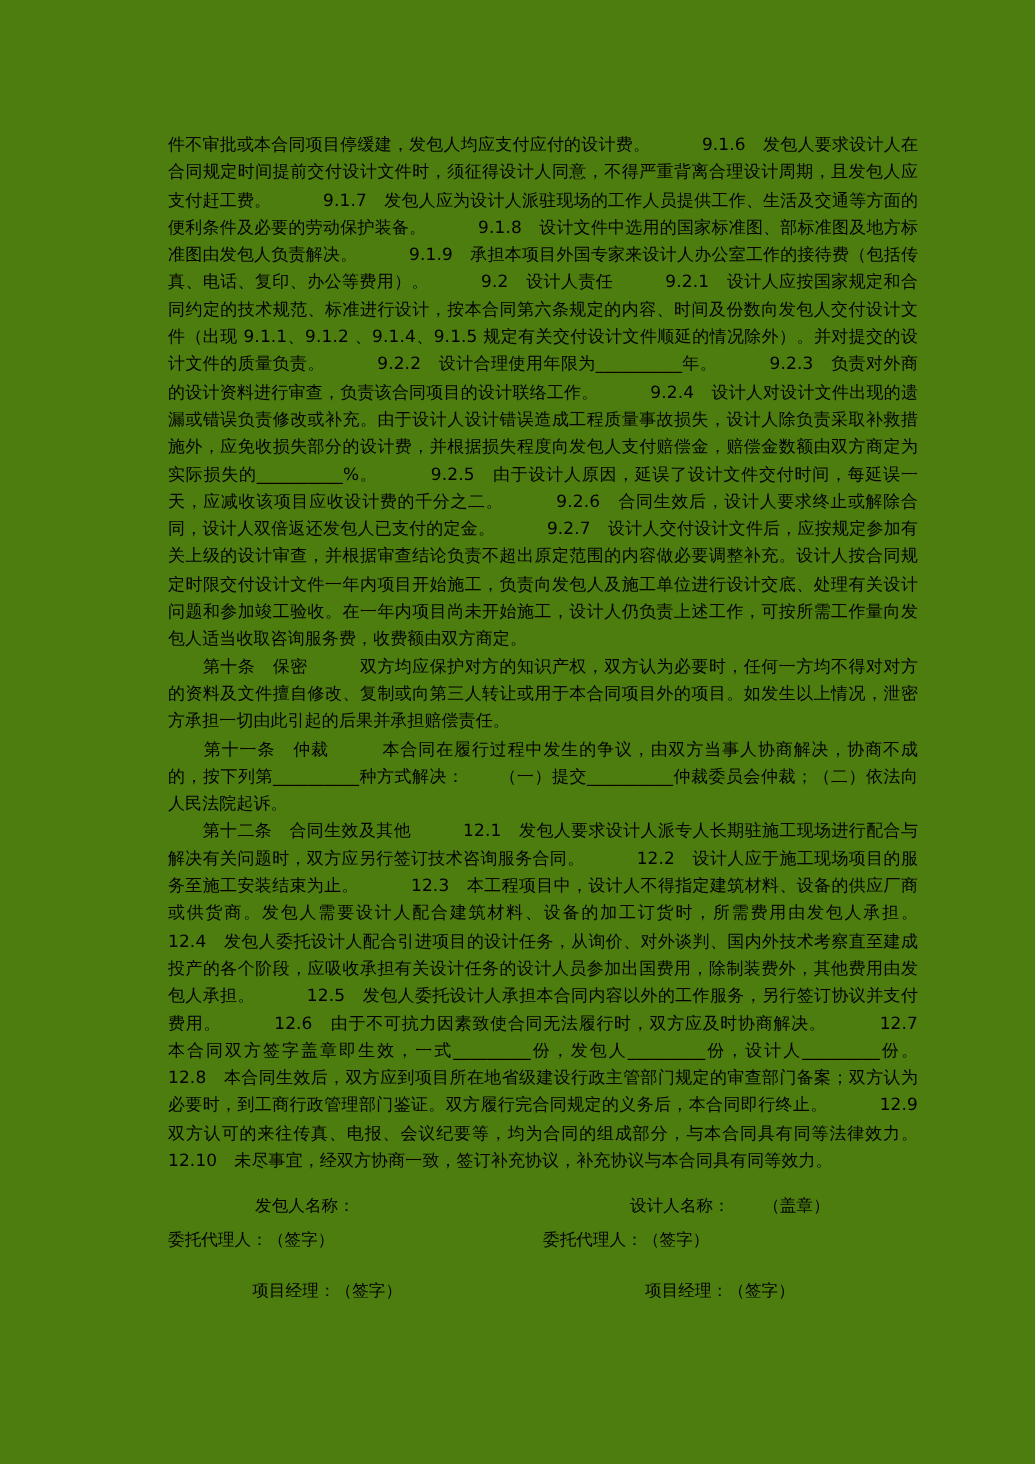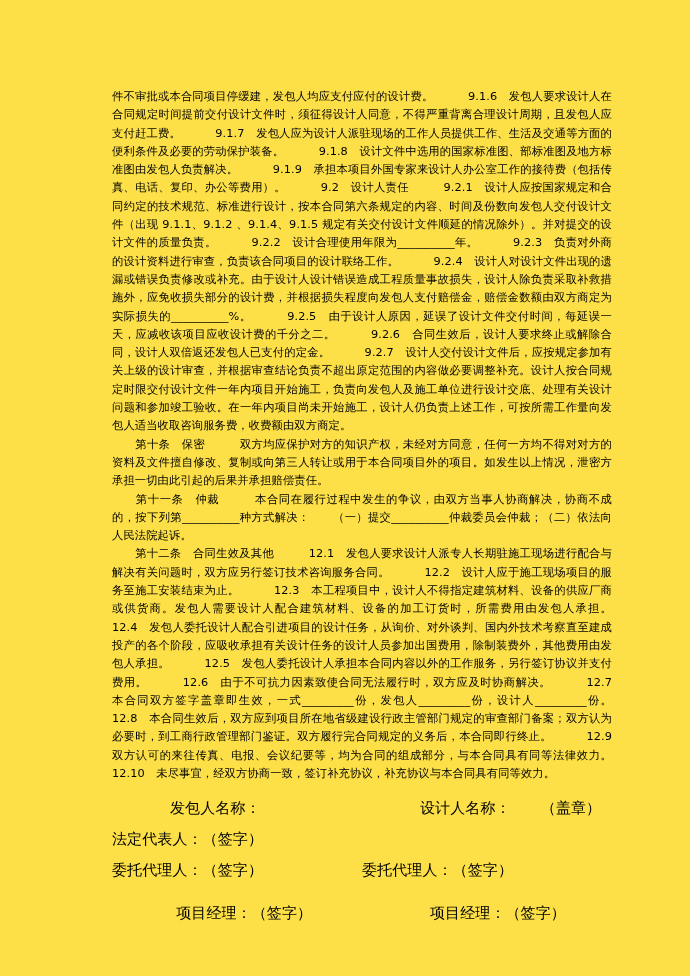--- a/index.html
+++ b/index.html
@@ -12,36 +12,36 @@
     height: 976px;
     font-family: "DejaVu Sans", sans-serif;
     color: #000000;
   }
   .page {
     position: relative;
     width: 690px;
     height: 976px;
     box-sizing: border-box;
     padding: 88px 78px 40px 112px;
-    background: #fde047;
+    background: #4d7c0f;
   }
   .doc-body {
     font-size: 11.3px;
     line-height: 1.62;
     text-align: justify;
     text-justify: inter-ideograph;
     letter-spacing: 0.1px;
   }
   .para {
     margin: 0;
     text-indent: 0;
   }
   .sig-block {
     margin-top: 10px;
-    font-size: 15px;
+    font-size: 11px;
     line-height: 2.05;
   }
   .sig-row {
     display: flex;
     width: 100%;
   }
   .sig-col {
     flex: 0 0 50%;
   }
   .sig-col.pad {
@@ -53,33 +53,32 @@
   }
 </style>
 </head>
 <body>
 
 <div class="page">
   <div class="doc-body">
 
     <p class="para">件不审批或本合同项目停缓建，发包人均应支付应付的设计费。　　　9.1.6　发包人要求设计人在合同规定时间提前交付设计文件时，须征得设计人同意，不得严重背离合理设计周期，且发包人应支付赶工费。　　　9.1.7　发包人应为设计人派驻现场的工作人员提供工作、生活及交通等方面的便利条件及必要的劳动保护装备。　　　9.1.8　设计文件中选用的国家标准图、部标准图及地方标准图由发包人负责解决。　　　9.1.9　承担本项目外国专家来设计人办公室工作的接待费（包括传真、电话、复印、办公等费用）。　　　9.2　设计人责任　　　9.2.1　设计人应按国家规定和合同约定的技术规范、标准进行设计，按本合同第六条规定的内容、时间及份数向发包人交付设计文件（出现 9.1.1、9.1.2 、9.1.4、9.1.5 规定有关交付设计文件顺延的情况除外）。并对提交的设计文件的质量负责。　　　9.2.2　设计合理使用年限为__________年。　　　9.2.3　负责对外商的设计资料进行审查，负责该合同项目的设计联络工作。　　　9.2.4　设计人对设计文件出现的遗漏或错误负责修改或补充。由于设计人设计错误造成工程质量事故损失，设计人除负责采取补救措施外，应免收损失部分的设计费，并根据损失程度向发包人支付赔偿金，赔偿金数额由双方商定为实际损失的__________%。　　　9.2.5　由于设计人原因，延误了设计文件交付时间，每延误一天，应减收该项目应收设计费的千分之二。　　　9.2.6　合同生效后，设计人要求终止或解除合同，设计人双倍返还发包人已支付的定金。　　　9.2.7　设计人交付设计文件后，应按规定参加有关上级的设计审查，并根据审查结论负责不超出原定范围的内容做必要调整补充。设计人按合同规定时限交付设计文件一年内项目开始施工，负责向发包人及施工单位进行设计交底、处理有关设计问题和参加竣工验收。在一年内项目尚未开始施工，设计人仍负责上述工作，可按所需工作量向发包人适当收取咨询服务费，收费额由双方商定。</p>
 
-    <p class="para">　　第十条　保密　　　双方均应保护对方的知识产权，未经对方同意，任何一方均不得对对方的资料及文件擅自修改、复制或向第三人转让或用于本合同项目外的项目。如发生以上情况，泄密方承担一切由此引起的后果并承担赔偿责任。</p>
+    <p class="para">　　第十条　保密　　　双方均应保护对方的知识产权，双方认为必要时，任何一方均不得对对方的资料及文件擅自修改、复制或向第三人转让或用于本合同项目外的项目。如发生以上情况，泄密方承担一切由此引起的后果并承担赔偿责任。</p>
 
     <p class="para">　　第十一条　仲裁　　　本合同在履行过程中发生的争议，由双方当事人协商解决，协商不成的，按下列第__________种方式解决：　　（一）提交__________仲裁委员会仲裁；（二）依法向人民法院起诉。</p>
 
     <p class="para">　　第十二条　合同生效及其他　　　12.1　发包人要求设计人派专人长期驻施工现场进行配合与解决有关问题时，双方应另行签订技术咨询服务合同。　　　12.2　设计人应于施工现场项目的服务至施工安装结束为止。　　　12.3　本工程项目中，设计人不得指定建筑材料、设备的供应厂商或供货商。发包人需要设计人配合建筑材料、设备的加工订货时，所需费用由发包人承担。　　　12.4　发包人委托设计人配合引进项目的设计任务，从询价、对外谈判、国内外技术考察直至建成投产的各个阶段，应吸收承担有关设计任务的设计人员参加出国费用，除制装费外，其他费用由发包人承担。　　　12.5　发包人委托设计人承担本合同内容以外的工作服务，另行签订协议并支付费用。　　　12.6　由于不可抗力因素致使合同无法履行时，双方应及时协商解决。　　　12.7　本合同双方签字盖章即生效，一式_________份，发包人_________份，设计人_________份。　　　12.8　本合同生效后，双方应到项目所在地省级建设行政主管部门规定的审查部门备案；双方认为必要时，到工商行政管理部门鉴证。双方履行完合同规定的义务后，本合同即行终止。　　　12.9　双方认可的来往传真、电报、会议纪要等，均为合同的组成部分，与本合同具有同等法律效力。12.10　未尽事宜，经双方协商一致，签订补充协议，补充协议与本合同具有同等效力。</p>
 
     <div class="sig-block">
       <div class="sig-row">
         <div class="sig-col pad2">发包人名称：　　　　　　　　　　</div>
         <div class="sig-col">设计人名称：　　（盖章）</div>
       </div>
       <div class="sig-row">
-        <div class="sig-col">法定代表人：（签字）</div>
       </div>
       <div class="sig-row">
         <div class="sig-col">委托代理人：（签字）</div>
         <div class="sig-col">委托代理人：（签字）</div>
       </div>
       <div class="sig-row">
         <div class="sig-col pad">　　项目经理：（签字）</div>
         <div class="sig-col pad">项目经理：（签字）</div>
       </div>
     </div>

